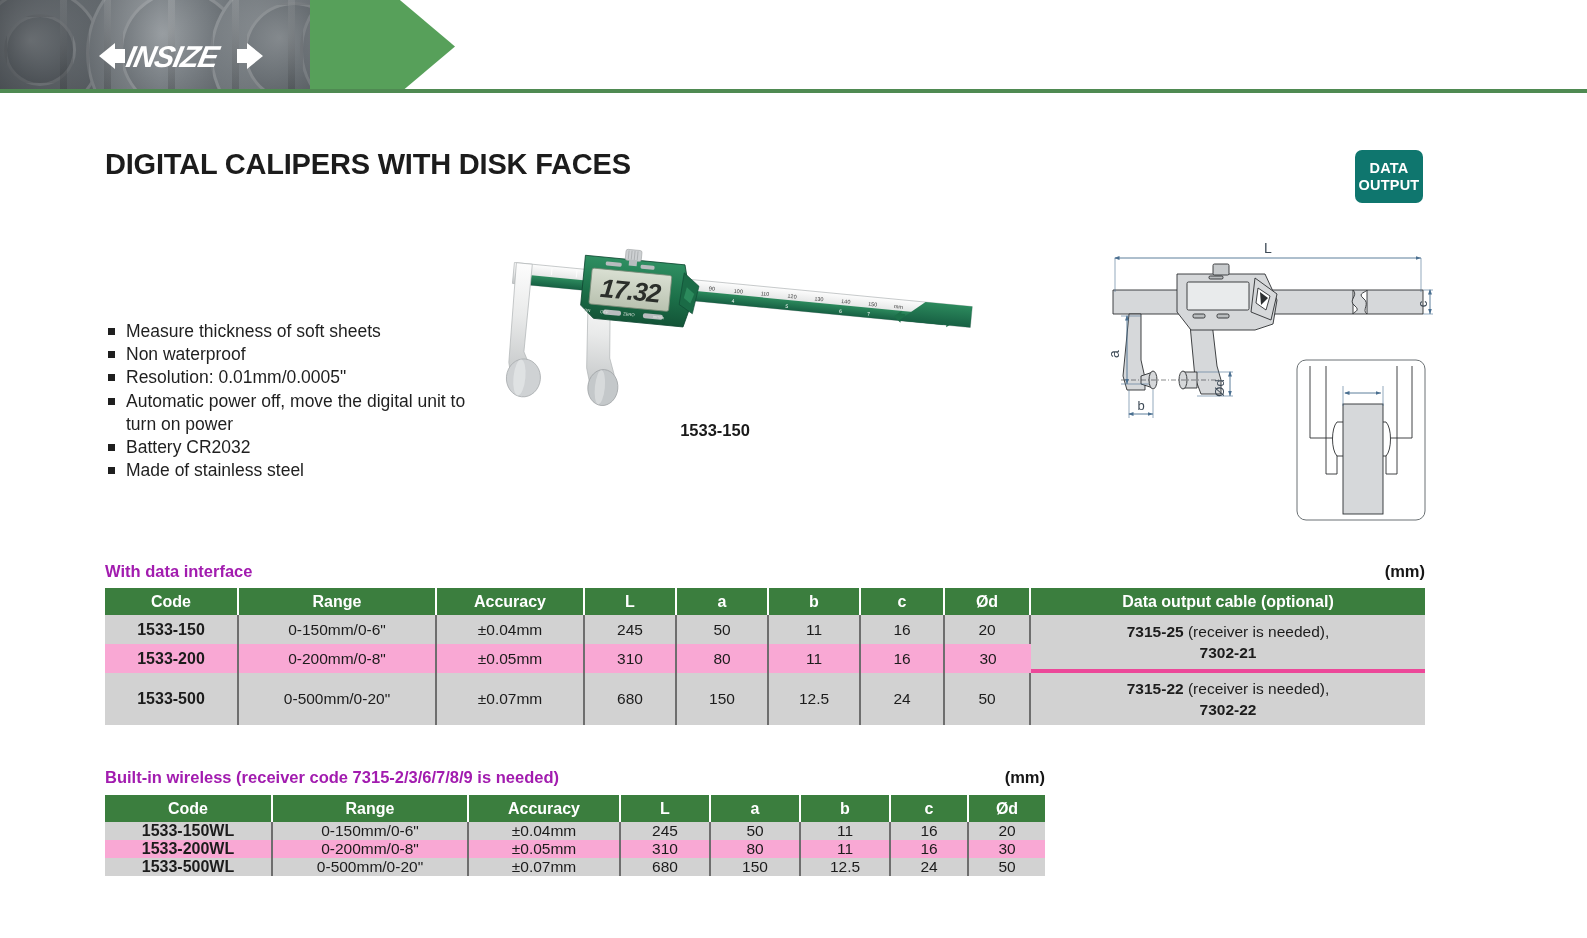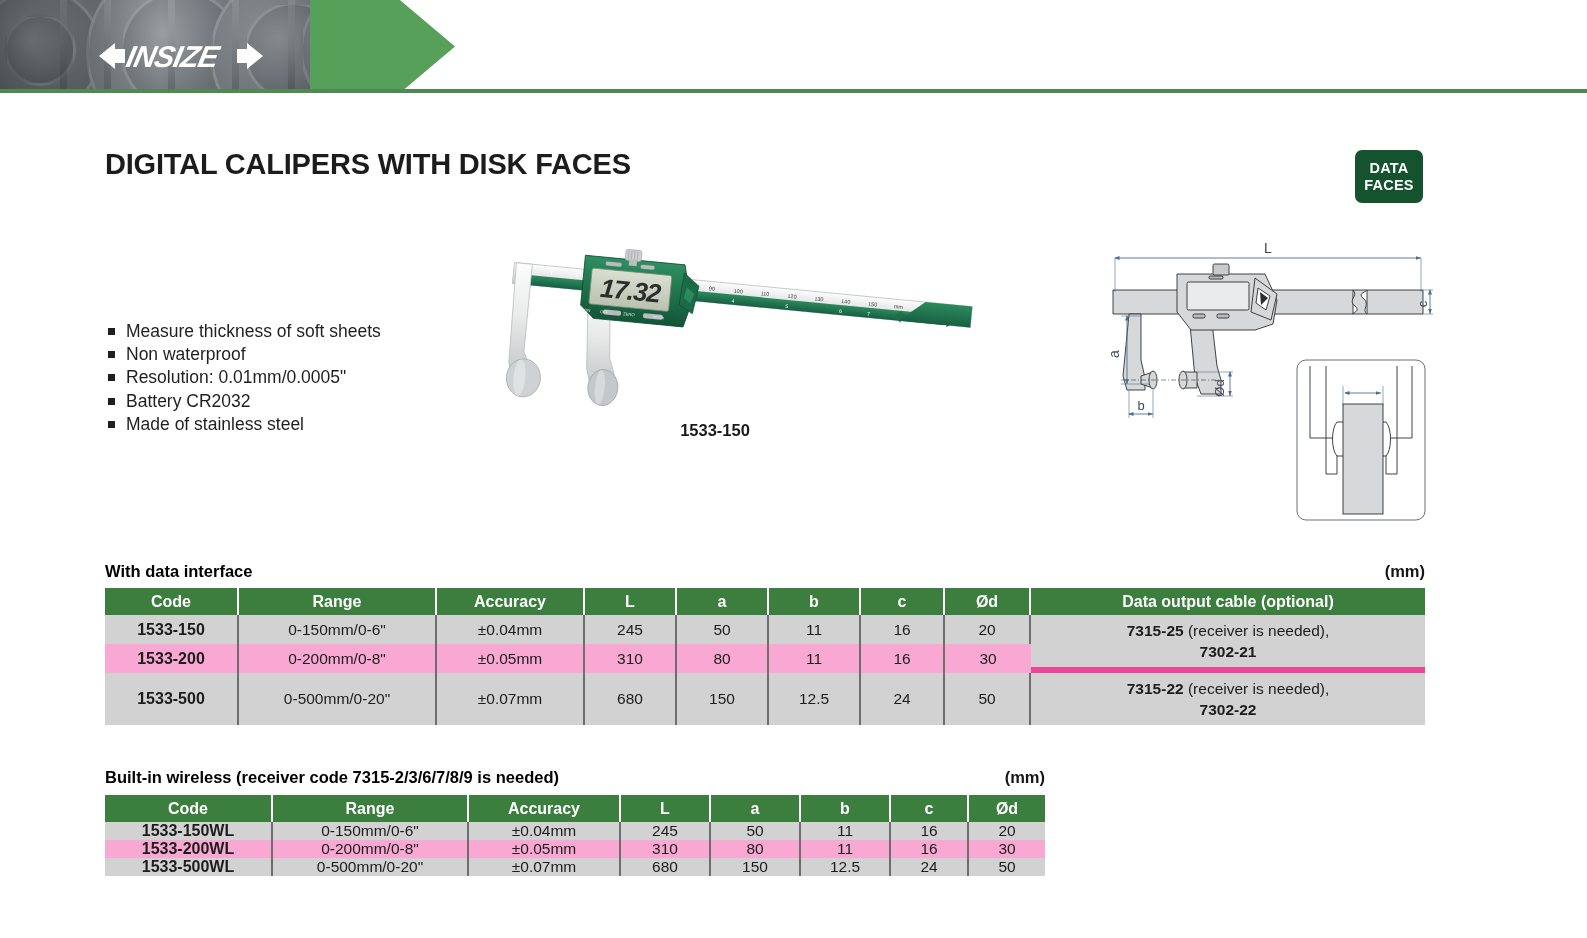--- a/index.html
+++ b/index.html
@@ -83,21 +83,21 @@
     font-weight: bold;
     letter-spacing: -0.2px;
     color: #1c1c1c;
   }
 
   
   .badge-data-output {
     position: absolute;
     left: 1355px; top: 150px;
     width: 68px; height: 53px;
-    background: #14532d;
+    background: #0f766e;
     border-radius: 7px;
     color: #fff;
     font-size: 14.5px;
     font-weight: bold;
     line-height: 17px;
     display: flex;
     flex-direction: column;
     align-items: center;
     justify-content: center;
     letter-spacing: 0.2px;
@@ -145,21 +145,21 @@
     position: absolute;
     left: 1105px; top: 238px;
     width: 330px; height: 295px;
   }
 
   
   .tbl-label {
     position: absolute;
     font-size: 16.5px;
     font-weight: bold;
-    color: #000000;
+    color: #a21caf;
   }
   .tbl-unit {
     position: absolute;
     font-size: 16.5px;
     font-weight: bold;
     color: #161616;
     text-align: right;
   }
 
   table.spec {
@@ -192,21 +192,21 @@
   table.spec tr.odd td  { background: #d2d2d2; }
   table.spec tr.even td { background: #f9a8d4; }
   table.spec td.code { font-weight: bold; font-size: 16px; }
   table.spec td.cable { font-size: 15.5px; line-height: 21px; border-right: none; }
   table.spec td.cable b { font-weight: bold; }
 
   
   #table-1 { left: 105px; top: 588px; width: 1320px; }
   #table-1 tr.r1 td, #table-1 tr.r2 td { height: 29px; }
   #table-1 tr.r3 td { height: 52px; }
-  #table-1 td.cable-merge-1 { border-bottom: 6px solid #ec4899; }
+  #table-1 td.cable-merge-1 { border-bottom: 4px solid #ec4899; }
 
   
   #table-2 { left: 105px; top: 795px; width: 940px; }
   #table-2 tr td { height: 16px; }
 </style>
 </head>
 <body>
 
 <div class="banner">
   <div class="banner-photo">
@@ -237,35 +237,39 @@
     <g fill="#ffffff" font-family="Liberation Sans, sans-serif" font-size="30" font-weight="bold" font-style="italic" transform="skewX(-12)">
       <text x="36" y="29" letter-spacing="-1">INSIZE</text>
     </g>
   </svg>
 </div>
 
 <div class="page-title">DIGITAL CALIPERS WITH DISK FACES</div>
 
 <div class="badge-data-output">
   <span>DATA</span>
-  <span>FACES</span>
+  <span>OUTPUT</span>
 </div>
 
 <div class="features">
   <div class="feat">
     <span class="sq"></span>
     <span class="txt">Measure thickness of soft sheets</span>
   </div>
   <div class="feat">
     <span class="sq"></span>
     <span class="txt">Non waterproof</span>
   </div>
   <div class="feat">
     <span class="sq"></span>
     <span class="txt">Resolution: 0.01mm/0.0005"</span>
+  </div>
+  <div class="feat">
+    <span class="sq"></span>
+    <span class="txt">Automatic power off, move the digital unit to turn on power</span>
   </div>
   <div class="feat">
     <span class="sq"></span>
     <span class="txt">Battery CR2032</span>
   </div>
   <div class="feat">
     <span class="sq"></span>
     <span class="txt">Made of stainless steel</span>
   </div>
 </div>

